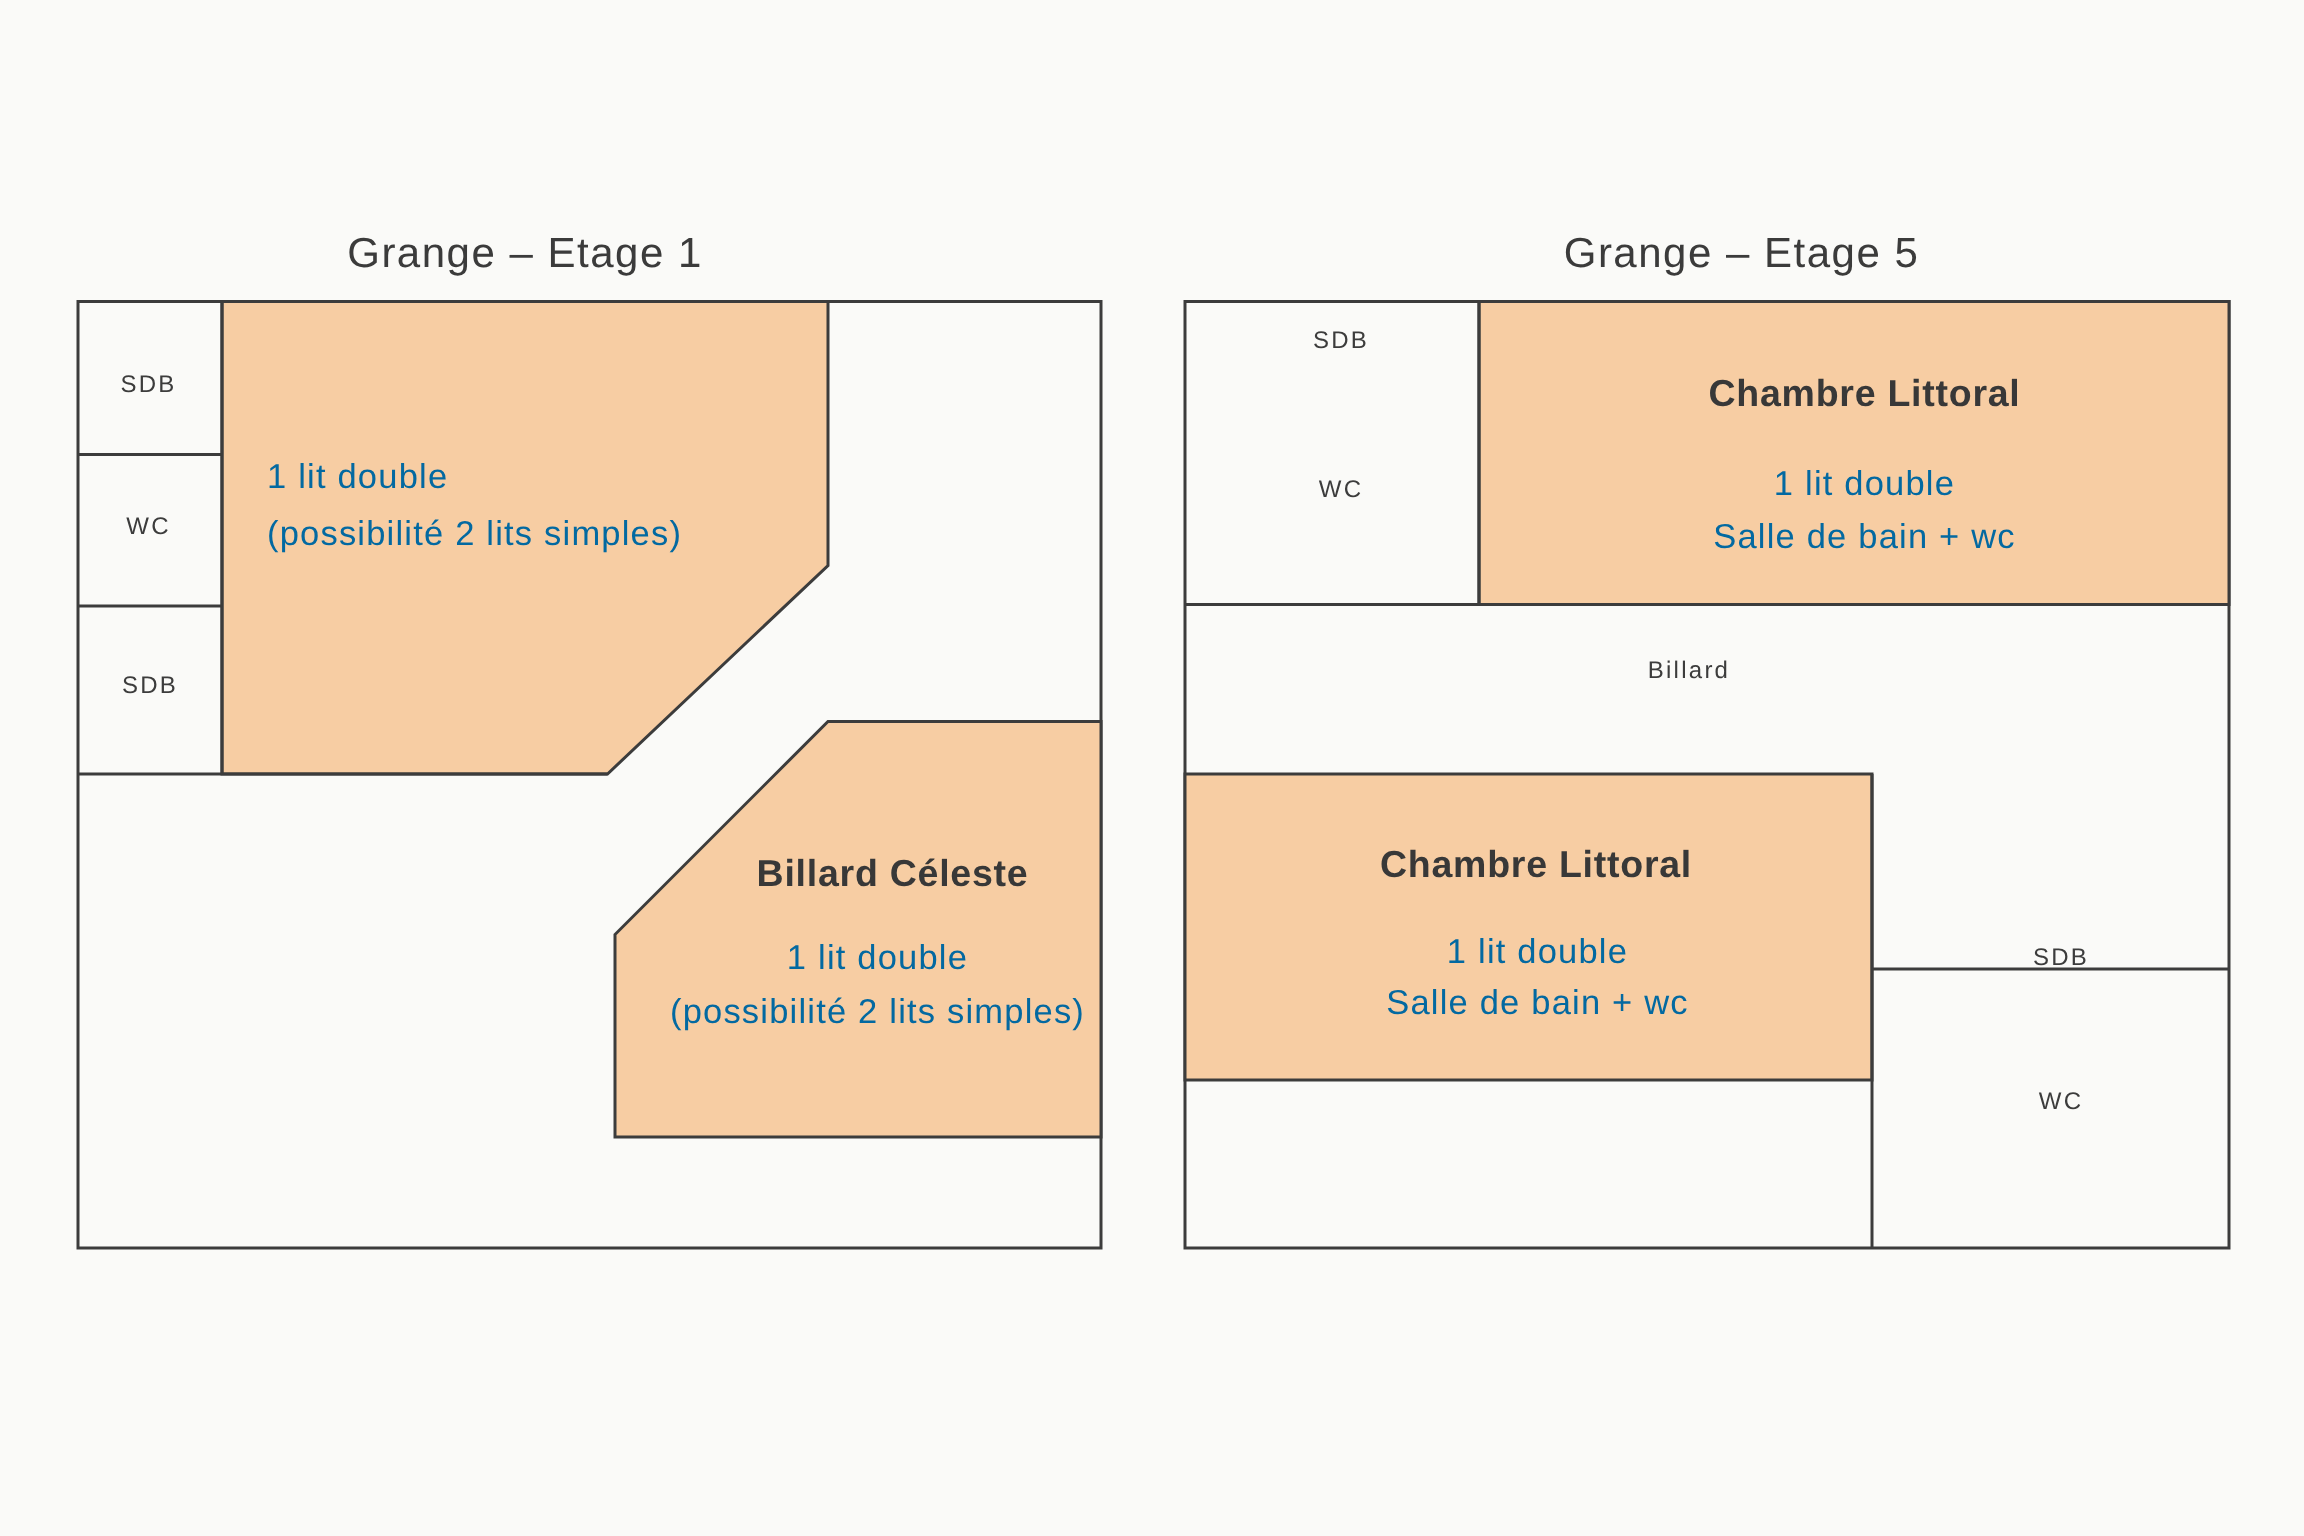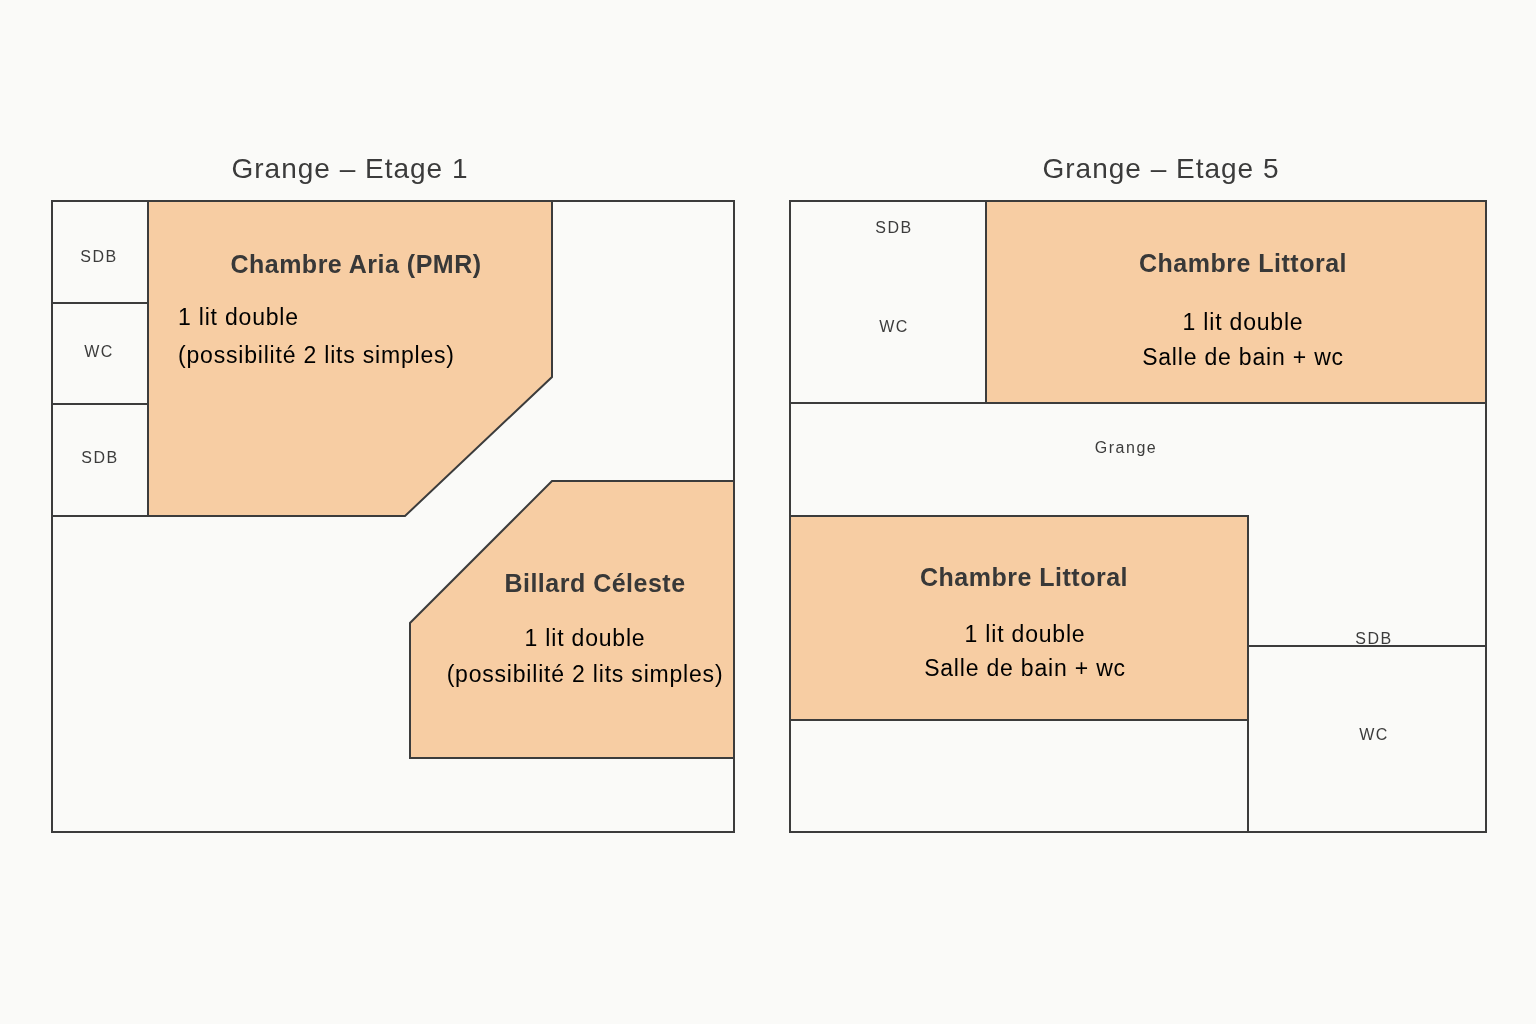--- a/index.html
+++ b/index.html
@@ -41,21 +41,21 @@
     font-size: 25px;
     font-weight: bold;
     letter-spacing: 0.5px;
     white-space: nowrap;
     color: #383838;
   }
   .room-body {
     position: absolute;
     font-size: 23px;
     letter-spacing: 0.8px;
-    color: #000000;
+    color: #0369a1;
     white-space: nowrap;
   }
   .room-body.centered { transform: translateX(-50%); text-align: center; }
   .lh38 { line-height: 38px; }
   .lh36 { line-height: 36px; }
   .lh35 { line-height: 35px; }
   .lh34 { line-height: 34px; }
   .lh33 { line-height: 33px; }
   .lh32 { line-height: 32px; }
 </style>
@@ -74,21 +74,20 @@
 
     <polygon points="501,281 683,281 683,558 359,558 359,423" class="room-shape" fill="#f7cda3"></polygon>
 
     <path d="M97 1 L97 316 M1 103 L97 103 M1 204 L97 204 M1 316 L354 316" class="wall"></path>
   </svg>
 
   <div class="room-label" style="left:99px; top:257px;">SDB</div>
   <div class="room-label" style="left:99px; top:352px;">WC</div>
   <div class="room-label" style="left:100px; top:458px;">SDB</div>
 
-  <div class="room-name" style="left:356px; top:264px;">Chambre Aria (PMR)</div>
   <div class="room-body lh38" style="left:178px; top:298px;">
     <div>1 lit double</div>
     <div>(possibilité 2 lits simples)</div>
   </div>
 
   <div class="room-name" style="left:595px; top:583px;">Billard Céleste</div>
   <div class="room-body centered lh36" style="left:585px; top:620px;">
     <div>1 lit double</div>
     <div>(possibilité 2 lits simples)</div>
   </div>
@@ -110,21 +109,21 @@
     <div>SDB</div>
     <div>WC</div>
   </div>
 
   <div class="room-name" style="left:1243px; top:263px;">Chambre Littoral</div>
   <div class="room-body centered lh35" style="left:1243px; top:305px;">
     <div>1 lit double</div>
     <div>Salle de bain + wc</div>
   </div>
 
-  <div class="room-label" style="left:1126px; top:448px;">Grange</div>
+  <div class="room-label" style="left:1126px; top:448px;">Billard</div>
 
   <div class="room-name" style="left:1024px; top:577px;">Chambre Littoral</div>
   <div class="room-body centered lh34" style="left:1025px; top:617px;">
     <div>1 lit double</div>
     <div>Salle de bain + wc</div>
   </div>
 
   <div class="room-label two-line lh32" style="left:1374px; top:687px;">
     <div>SDB</div>
     <div>WC</div>

